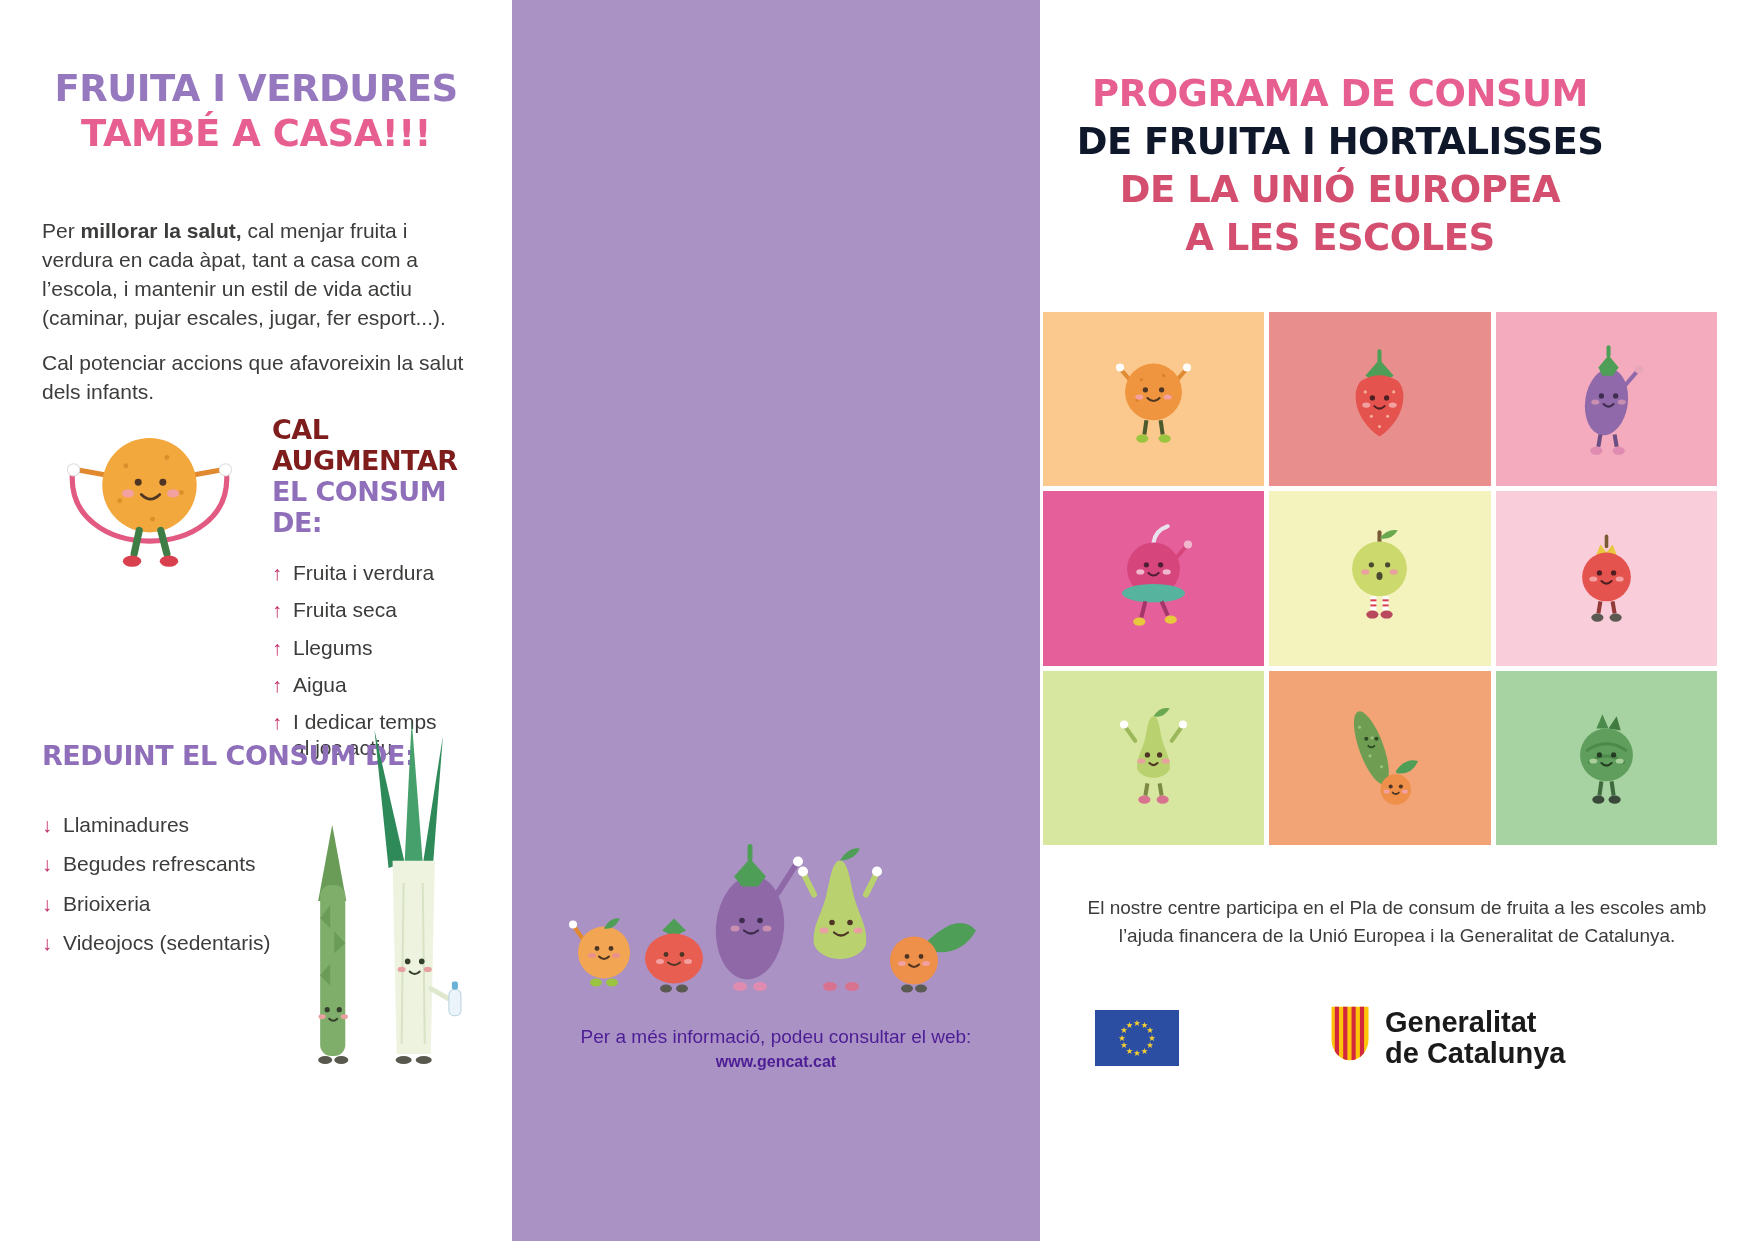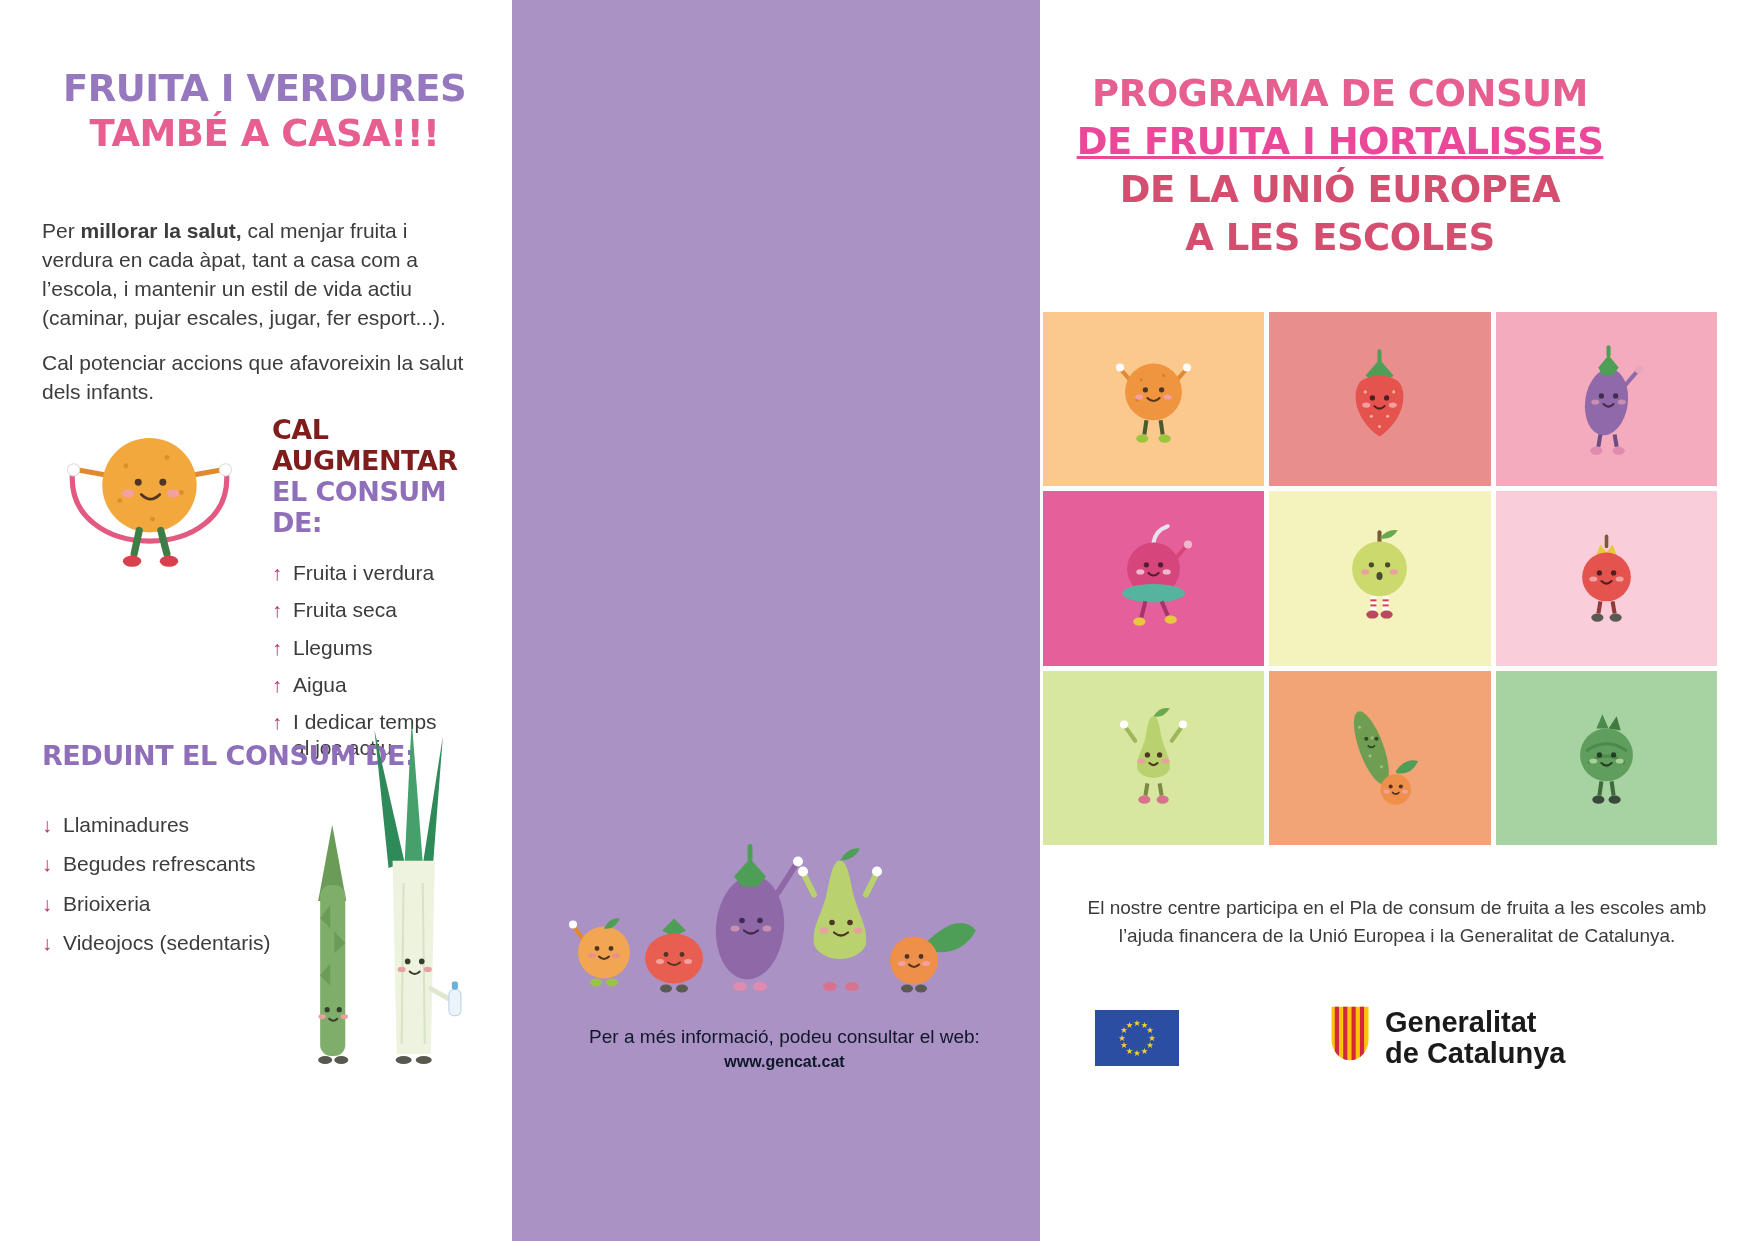--- a/index.html
+++ b/index.html
@@ -2,21 +2,21 @@
 <html><head>
 <meta charset="utf-8">
 <style>
   html,body{margin:0;padding:0;}
   body{
     width:1754px;height:1241px;position:relative;overflow:hidden;
     background:#ffffff;
     font-family:"Liberation Sans", sans-serif;
     color:#3c3c3b;
   }
-  .panel{position:absolute;top:0;height:1241px;padding-left:17px;}
+  .panel{position:absolute;top:0;height:1241px;}
   .panel-left{left:0;width:512px;background:#ffffff;}
   .panel-mid{left:512px;width:528px;}
   .panel-right{left:1040px;width:714px;background:#ffffff;}
 
   .hand{font-family:"DejaVu Sans", sans-serif;font-weight:bold;letter-spacing:-0.5px;}
 
   
   .lp-title{position:absolute;top:66px;left:0;width:100%;text-align:center;line-height:45px;font-size:37px;}
   .lp-intro{position:absolute;top:196px;left:42px;width:424px;font-size:21px;line-height:1.38;}
   .lp-para2{position:absolute;top:328px;left:42px;width:444px;font-size:21px;line-height:1.38;}
@@ -26,21 +26,21 @@
   .inc-items{margin-top:22px;}
   .list-item{display:flex;gap:11px;font-size:21px;line-height:1.25;margin-bottom:11px;color:#3c3c3b;}
   .arrow{font-weight:bold;font-size:20px;line-height:1.3;}
   .red-head{position:absolute;top:740px;left:42px;font-size:27px;}
   .red-items{position:absolute;top:812px;left:42px;width:240px;}
   .red-items .list-item{margin-bottom:13px;}
   .leek-illu{position:absolute;top:712px;left:268px;}
 
   
   .mid-group{position:absolute;left:50px;top:800px;}
-  .mid-info{position:absolute;left:0;top:1024px;width:100%;text-align:center;color:#0f172a;font-size:19px;line-height:1.4;}
+  .mid-info{position:absolute;left:0;top:1024px;width:100%;text-align:center;color:#4c1d95;font-size:19px;line-height:1.4;}
   .mid-url{font-weight:bold;font-size:16px;}
 
   
   .rp-title{position:absolute;top:70px;left:10px;width:580px;text-align:center;font-size:37px;line-height:48px;}
   .rp-grid{position:absolute;top:312px;left:3px;width:674px;height:533px;
     display:grid;grid-template-columns:repeat(3,1fr);grid-template-rows:repeat(3,1fr);gap:5px;}
   .tile{display:flex;align-items:center;justify-content:center;}
   .rp-part{position:absolute;top:878px;left:47px;width:620px;text-align:center;font-size:19px;line-height:1.45;margin-top:16px;}
   .rp-footer{position:absolute;top:1005px;left:0;width:100%;}
   .eu-flag{position:absolute;left:55px;top:5px;}
@@ -248,21 +248,21 @@
   <div class="mid-info">
     <div>Per a més informació, podeu consultar el web:</div>
     <div class="mid-url">www.gencat.cat</div>
   </div>
 </div>
 
 <div class="panel panel-right">
 
   <div class="rp-title hand">
     <div style="color: rgb(231, 95, 144);">PROGRAMA DE CONSUM</div>
-    <div style="color: #ec4899; text-decoration: underline;">DE FRUITA I HORTALISSES</div>
+    <div style="color: #0f172a;">DE FRUITA I HORTALISSES</div>
     <div style="color: rgb(212, 79, 111);">DE LA UNIÓ EUROPEA</div>
     <div style="color: rgb(212, 79, 111);">A LES ESCOLES</div>
   </div>
 
   <div class="rp-grid">
 
     <div class="tile" style="background-color: rgb(251, 200, 141);">
       <svg width="115" height="132" viewBox="0 0 100 130">
         <line x1="30" y1="50" x2="18" y2="36" stroke="#e08a33" stroke-width="4" stroke-linecap="round"></line>
           <circle cx="17" cy="34" r="4" fill="#fff"></circle>

